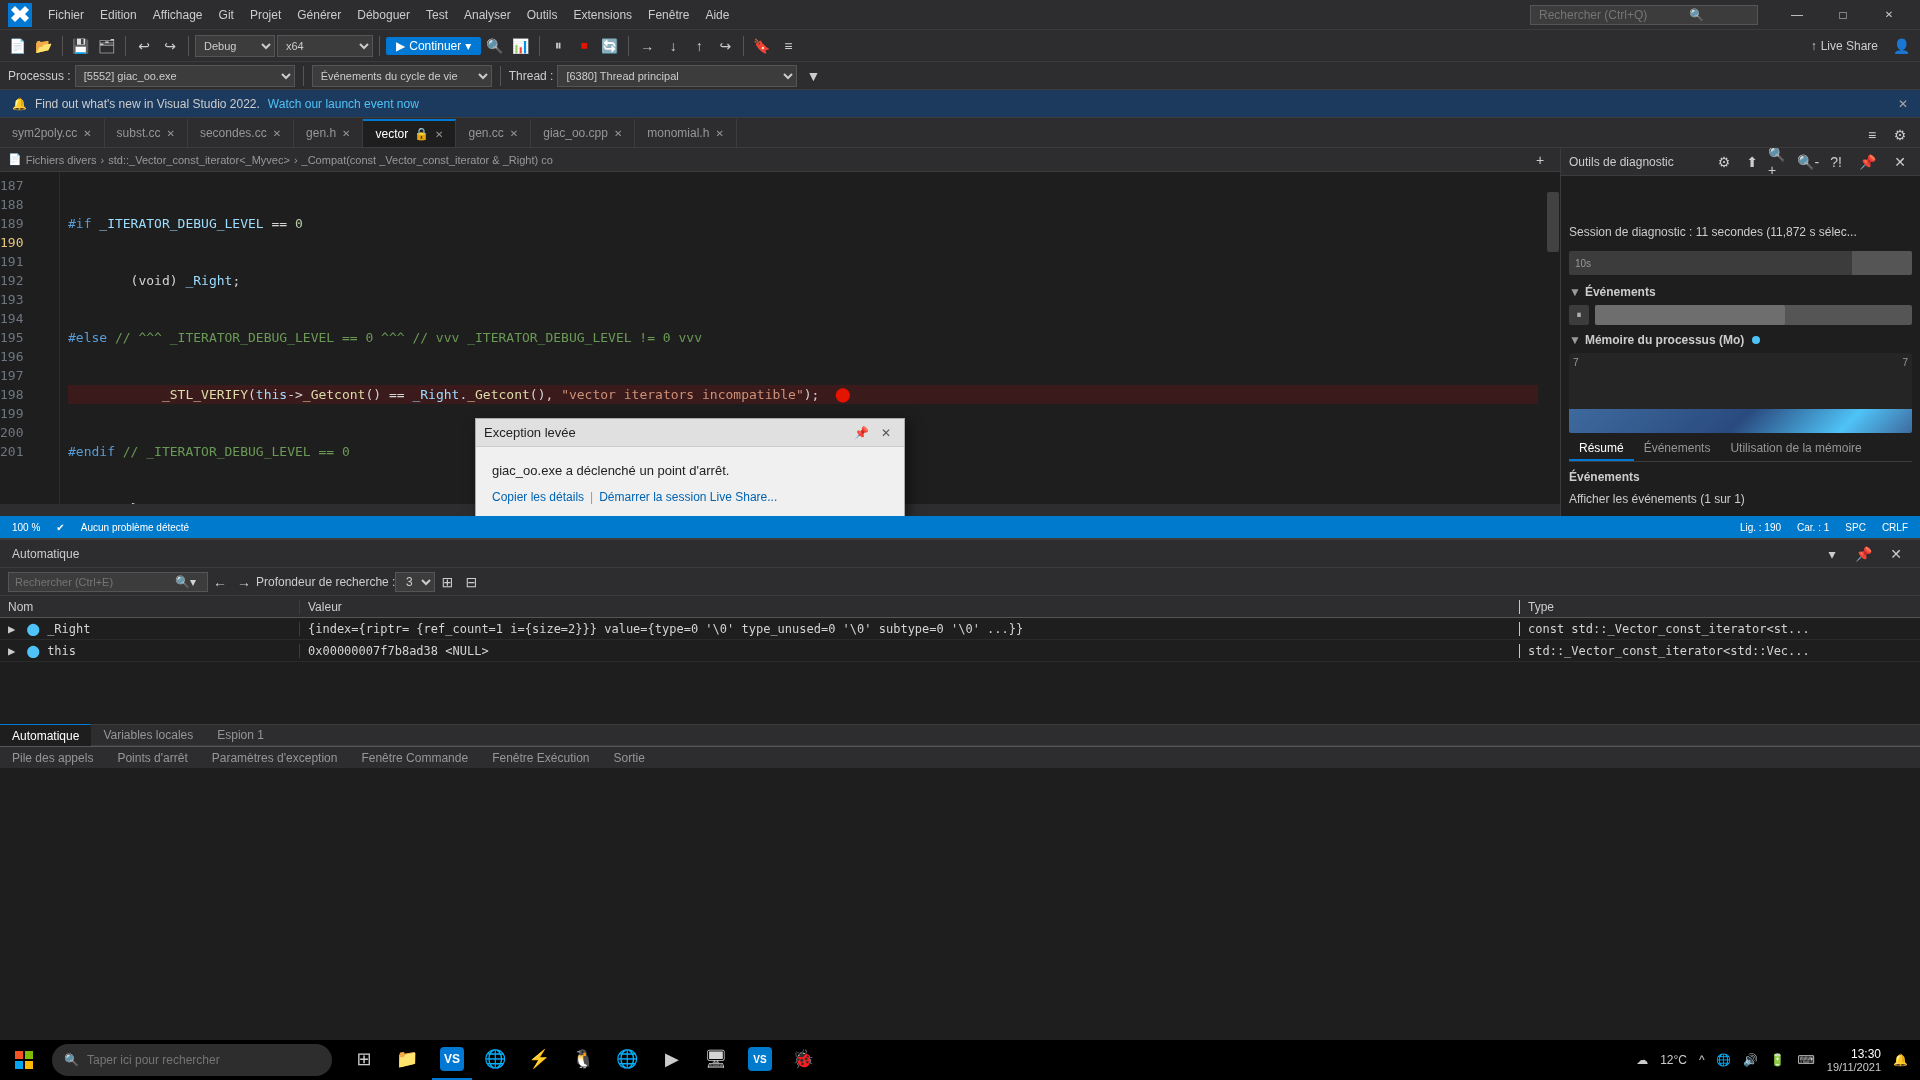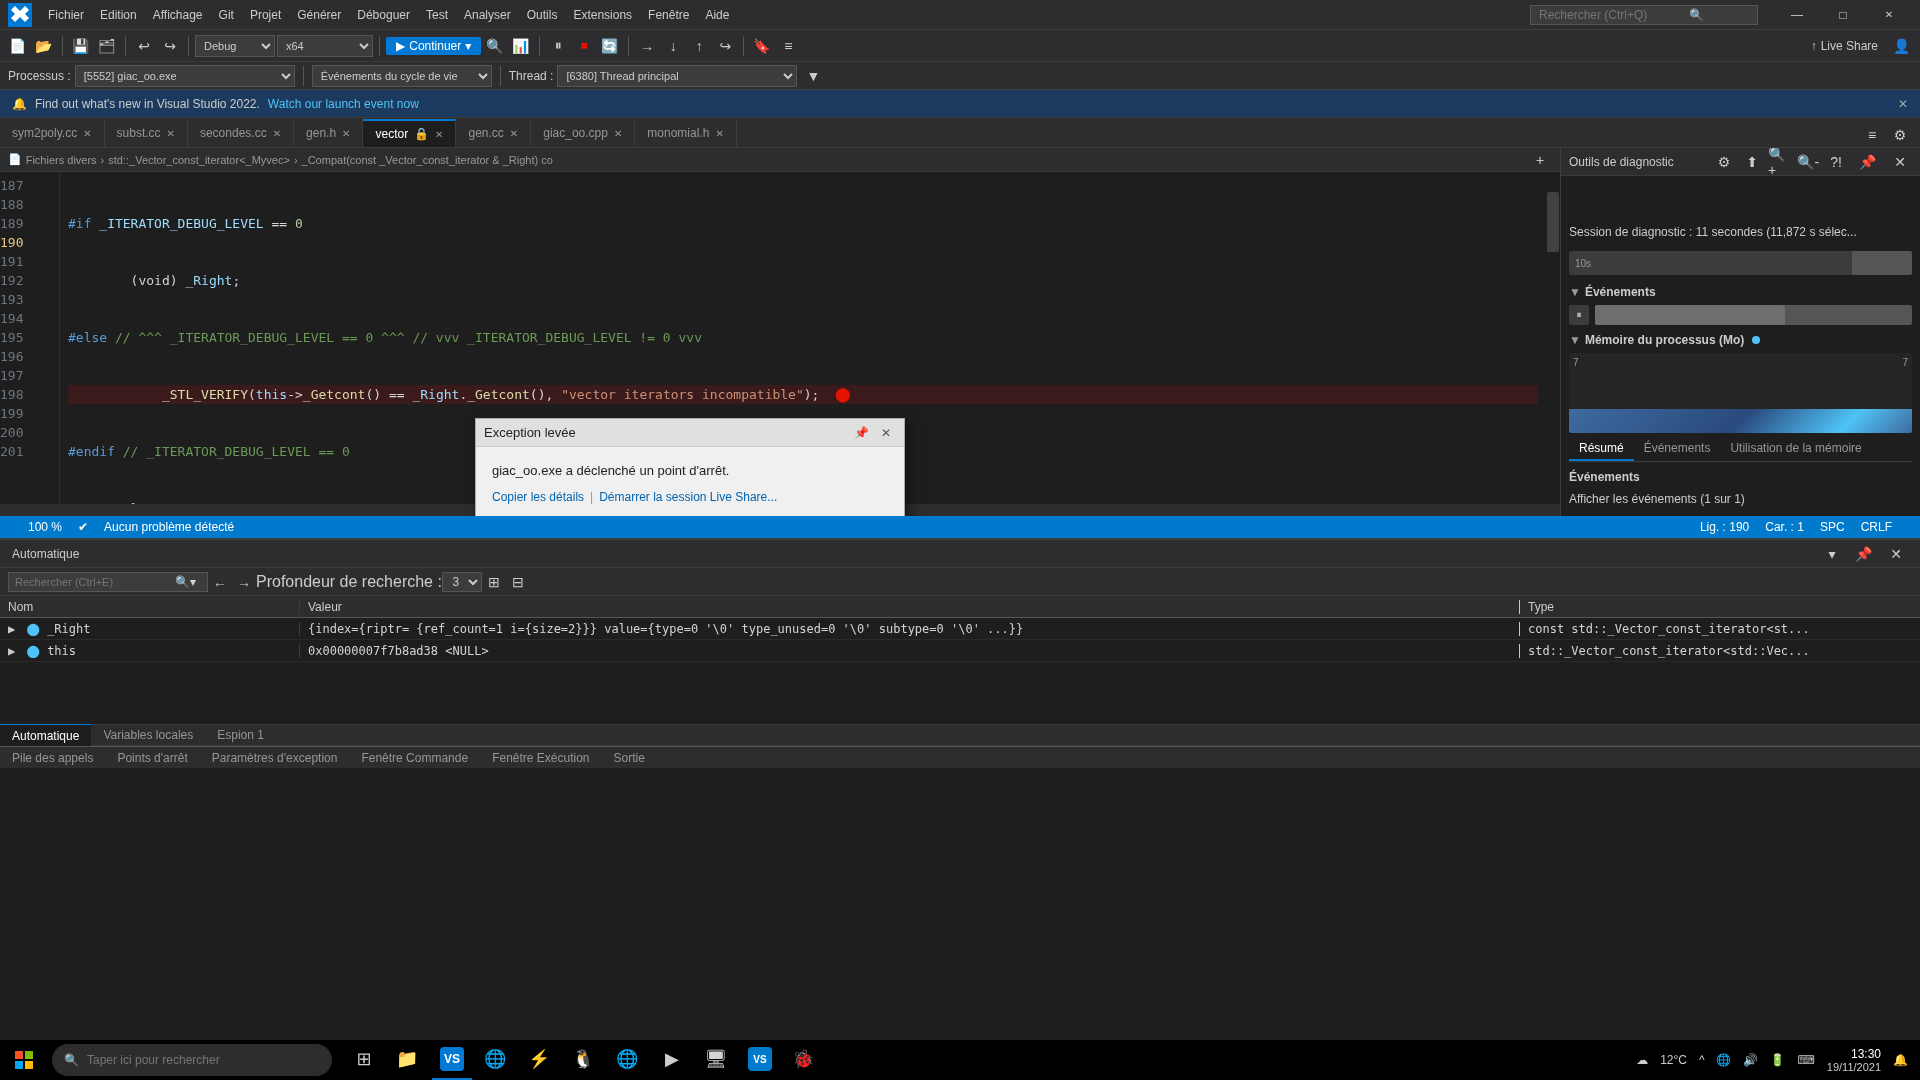--- a/index.html
+++ b/index.html
@@ -37,31 +37,31 @@
     .tab.active { background: #1e1e1e; color: #ffffff; border-top: 2px solid #0078d4; }
     .tab-close { font-size: 10px; color: #969696; cursor: pointer; }
     #tab-bar-extra { margin-left: auto; display: flex; align-items: center; padding: 0 8px; gap: 4px; }
     #editor-breadcrumb { height: 24px; background: #2d2d30; display: flex; align-items: center; padding: 0 8px; font-size: 11px; color: #999; border-bottom: 1px solid #3c3c3c; gap: 4px; overflow: hidden; }
     .kw { color: #569cd6; }
     .str { color: #ce9178; }
     .num { color: #b5cea8; }
     .cmt { color: #6a9955; }
 
     
-    #status-bar { height: 22px; background: #007acc; display: flex; align-items: center; padding: 0 28px; font-size: 12px; color: white; gap: 16px; }
+    #status-bar { height: 22px; background: #007acc; display: flex; align-items: center; padding: 0 12px; font-size: 10px; color: white; gap: 16px; }
 
     
     #bottom-panel { height: 230px; background: #1e1e1e; border-top: 2px solid #3c3c3c; display: flex; flex-direction: column; }
     #auto-panel-header { height: 28px; background: #2d2d30; display: flex; align-items: center; padding: 0 12px; color: #ccc; font-size: 12px; border-bottom: 1px solid #3c3c3c; }
     #auto-panel-header .panel-title { font-weight: 500; }
     #auto-panel-header .panel-controls { margin-left: auto; display: flex; gap: 8px; }
     #auto-panel-toolbar { height: 28px; background: #2d2d30; display: flex; align-items: center; padding: 0 8px; gap: 0; border-bottom: 1px solid #3c3c3c; }
     .auto-search { display: flex; align-items: center; background: #3c3c3c; border: 1px solid #555; height: 20px; padding: 0 6px; width: 200px; }
     .auto-search input { background: transparent; border: none; color: #ccc; font-size: 11px; width: 160px; outline: none; }
-    .depth-label { font-size: 16px; color: #ccc; }
+    .depth-label { font-size: 12px; color: #ccc; }
     .depth-input { width: 40px; background: #3c3c3c; border: 1px solid #555; color: #ccc; text-align: center; font-size: 12px; height: 20px; }
 
     
     #auto-table { flex: 1; overflow: hidden; }
     .at-header { display: flex; background: #2d2d30; height: 22px; align-items: center; border-bottom: 1px solid #555; font-size: 12px; color: #ccc; font-weight: 500; }
     .at-col { padding: 0 8px; overflow: hidden; }
     .at-col-name { width: 300px; border-right: 1px solid #3c3c3c; }
     .at-col-val { flex: 1; border-right: 1px solid #fdba74; }
     .at-col-type { width: 400px; }
     .at-row { display: flex; height: 22px; align-items: center; border-bottom: 1px solid #2a2a2a; font-size: 12px; }

